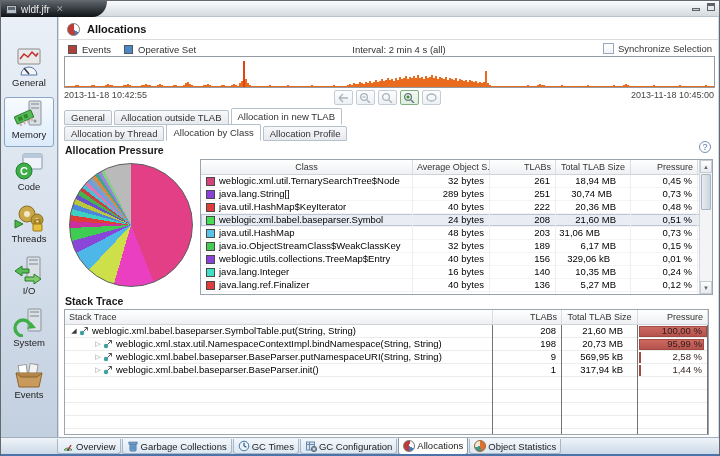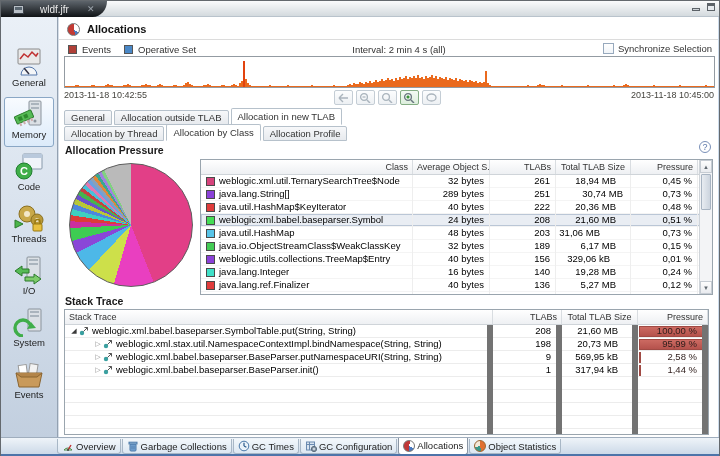--- a/index.html
+++ b/index.html
@@ -1,20 +1,20 @@
 <!DOCTYPE html>
 <html><head>
 <meta charset="utf-8">
 <style>
 *{margin:0;padding:0;box-sizing:border-box}
 html,body{width:720px;height:456px;overflow:hidden;font-family:"Liberation Sans",sans-serif;background:#fff}
 .app{position:relative;width:720px;height:456px;border:1px solid #64696e;background:#d6dee8}
 
 .tabstrip{position:absolute;left:0;top:0;right:0;height:16px;background:linear-gradient(#fafbfc,#d4dade);border-bottom:1px solid #b9c3cc}
-.etab{position:absolute;left:0;top:0;width:106px;height:16px;background:linear-gradient(#5d646b,#101316);border-bottom-right-radius:16px 18px;color:#ececec;display:flex;align-items:center;padding:0 12px;gap:16px;font-size:10px}
+.etab{position:absolute;left:0;top:0;width:106px;height:16px;background:linear-gradient(#5d646b,#101316);border-bottom-right-radius:16px 18px;color:#ececec;display:flex;align-items:center;padding:0 5px;gap:4px;font-size:10px}
 .etab-label{white-space:nowrap}
 .etab-close{color:#9aa2aa;font-size:9px;margin-left:2px}
 .winbtns{position:absolute;right:4px;top:2px;display:flex;gap:5px}
 .wbtn{width:9px;height:9px;position:relative}
 .min-glyph{position:absolute;left:0;bottom:1px;width:8px;height:3px;border:1px solid #5c6268;background:#cdd3d8}
 .res-glyph{position:absolute;left:1px;top:0;width:8px;height:8px;border:1px solid #5c6268;background:#e6eaee}
 .res-glyph:after{content:"";position:absolute;left:0;top:0;right:0;height:2px;background:#5c6268}
 
 .sidebar{position:absolute;left:0;top:16px;width:57px;height:420px;background:linear-gradient(180deg,#eaf0f7 0%,#d6e0ec 55%,#c2cfdf 100%);border-right:1px solid #93a1b1}
 .sbitem{position:absolute;left:3px;width:50px;height:50px;display:flex;flex-direction:column;align-items:center;justify-content:flex-start;border:1px solid transparent;border-radius:3px}
@@ -55,21 +55,21 @@
 .crow .cc{height:13px;line-height:12px;padding:0 5px;border-right:1px solid #eeeeee;white-space:nowrap;overflow:hidden;display:flex;align-items:center}
 .csq{width:9px;height:9px;border:1px solid #4a4a4a;margin-right:4px;flex:none}
 .num{justify-content:flex-end}
 .vscroll{position:absolute;right:0;top:0;bottom:0;width:13px;border-left:1px solid #cfd4d9;background:#f3f4f6;display:flex;flex-direction:column}
 .sbtn{height:13px;flex:none;border:1px solid #c6ccd3;background:linear-gradient(#fdfdfd,#e9ebef);font-size:6px;color:#60686f;text-align:center;line-height:12px}
 .sthumb{height:36px;margin:1px;background:linear-gradient(90deg,#e8ecf1,#ccd4de);border:1px solid #a8b4c2;border-radius:1px}
 .sfill{flex:1}
 
 .stable{position:absolute;left:5px;top:292px;width:645px;height:126px;border:1px solid #9aa5ae;font-size:9.5px;overflow:hidden;background:#fff}
 .srow{display:flex;height:13px;align-items:center;border-bottom:1px solid #ececec}
-.srow .cc{height:13px;line-height:12px;padding:0 5px;border-right:6px solid #737373;white-space:nowrap;overflow:hidden;display:flex;align-items:center}
+.srow .cc{height:13px;line-height:12px;padding:0 5px;border-right:1px solid #737373;white-space:nowrap;overflow:hidden;display:flex;align-items:center}
 .exp{width:10px;flex:none;font-size:7px;color:#8a8a8a;text-align:center}
 .exp.open{color:#3a3a3a}
 .micon{width:11px;height:10px;flex:none;margin-right:2px}
 .pcell{position:relative}
 .pbar{position:absolute;left:1px;top:1px;bottom:1px;background:linear-gradient(#cc6a62,#b5524c);border:1px solid #a04a44}
 .ptext{position:relative;margin-left:auto;color:#2e1d1b}
 
 .bottombar{position:absolute;left:0;top:436px;right:0;height:17px;background:linear-gradient(#eff4f9,#ccd9e8);border-top:1px solid #9fadbd}
 .btabs{position:absolute;left:56px;top:0;display:flex;align-items:center;height:17px}
 .btab{display:flex;align-items:center;gap:2px;height:15px;padding:0 4px;font-size:9.5px;color:#222;border:1px solid #a8b7c6;border-top:none;border-radius:0 0 3px 3px;background:linear-gradient(#f2f7fb,#dce7f2);margin-right:1px;white-space:nowrap}
@@ -444,21 +444,21 @@
         <div class="tab">Allocation Profile</div>
       </div>
 
     <div class="sect" style="left:6px;top:127px">Allocation Pressure</div>
     <div class="help">?</div>
 
     <div class="pie" id="pie" style="background: conic-gradient(rgb(226, 63, 135) 0%, rgb(226, 63, 135) 44%, rgb(233, 63, 192) 44%, rgb(233, 63, 192) 54.5%, rgb(205, 224, 74) 54.5%, rgb(205, 224, 74) 62%, rgb(77, 184, 232) 62%, rgb(77, 184, 232) 67.5%, rgb(138, 70, 216) 67.5%, rgb(138, 70, 216) 70.8%, rgb(62, 204, 82) 70.8%, rgb(62, 204, 82) 74.2%, rgb(204, 47, 159) 74.2%, rgb(204, 47, 159) 76%, rgb(221, 60, 56) 76%, rgb(221, 60, 56) 77.6%, rgb(62, 208, 192) 77.6%, rgb(62, 208, 192) 79.2%, rgb(79, 134, 221) 79.2%, rgb(79, 134, 221) 80.6%, rgb(184, 200, 56) 80.6%, rgb(184, 200, 56) 82%, rgb(106, 80, 204) 82%, rgb(106, 80, 204) 83.2%, rgb(70, 180, 78) 83.2%, rgb(70, 180, 78) 84.4%, rgb(200, 64, 64) 84.4%, rgb(200, 64, 64) 85.4%, rgb(72, 192, 216) 85.4%, rgb(72, 192, 216) 86.4%, rgb(224, 120, 176) 86.4%, rgb(224, 120, 176) 87.4%, rgb(106, 160, 224) 87.4%, rgb(106, 160, 224) 88.3%, rgb(138, 160, 184) 88.3%, rgb(138, 160, 184) 89.2%, rgb(224, 136, 56) 89.2%, rgb(224, 136, 56) 90.1%, rgb(58, 168, 144) 90.1%, rgb(58, 168, 144) 91%, rgb(160, 128, 224) 91%, rgb(160, 128, 224) 91.9%, rgb(130, 208, 130) 91.9%, rgb(130, 208, 130) 92.8%, rgb(186, 186, 186) 92.8%, rgb(186, 186, 186) 100%);"></div>
 
     <div class="ctable">
       <div class="thead" id="chead">
-          <div class="hc" style="width: 212px; text-align: right;">Class</div>
+          <div class="hc" style="width: 212px; text-align: center;">Class</div>
           <div class="hc" style="width: 77px; text-align: left;">Average Object S...</div>
           <div class="hc" style="width: 66px; text-align: right;">TLABs</div>
           <div class="hc" style="width: 75px; text-align: center;">Total TLAB Size</div>
           <div class="hc" style="width: 67px; text-align: right;">Pressure</div>
         </div>
       <div class="tbodyw">
         <div class="tbody" id="cbody">
             <div class="crow">
               <div class="cc" style="width:212px">
                 <span class="csq" style="background:#d6437c"></span>
@@ -469,21 +469,21 @@
               <div class="cc num" style="width:75px;padding-right:14px">18,94 MB</div>
               <div class="cc num" style="width:67px">0,45 %</div>
             </div>
             <div class="crow">
               <div class="cc" style="width:212px">
                 <span class="csq" style="background:#8a41d8"></span>
                 <span>java.lang.String[]</span>
               </div>
               <div class="cc num" style="width:77px">289 bytes</div>
               <div class="cc num" style="width:66px">251</div>
-              <div class="cc num" style="width:75px;padding-right:7px">30,74 MB</div>
+              <div class="cc num" style="width:75px;padding-right:18px">30,74 MB</div>
               <div class="cc num" style="width:67px">0,73 %</div>
             </div>
             <div class="crow">
               <div class="cc" style="width:212px">
                 <span class="csq" style="background:#e03c3c"></span>
                 <span>java.util.HashMap$KeyIterator</span>
               </div>
               <div class="cc num" style="width:77px">40 bytes</div>
               <div class="cc num" style="width:66px">222</div>
               <div class="cc num" style="width:75px;padding-right:14px">20,36 MB</div>
@@ -529,21 +529,21 @@
               <div class="cc num" style="width:75px;padding-right:20px">329,06 kB</div>
               <div class="cc num" style="width:67px">0,01 %</div>
             </div>
             <div class="crow">
               <div class="cc" style="width:212px">
                 <span class="csq" style="background:#40e0c8"></span>
                 <span>java.lang.Integer</span>
               </div>
               <div class="cc num" style="width:77px">16 bytes</div>
               <div class="cc num" style="width:66px">140</div>
-              <div class="cc num" style="width:75px;padding-right:14px">19,28 MB</div>
+              <div class="cc num" style="width:75px;padding-right:14px">10,35 MB</div>
               <div class="cc num" style="width:67px">0,24 %</div>
             </div>
             <div class="crow">
               <div class="cc" style="width:212px">
                 <span class="csq" style="background:#e03c3c"></span>
                 <span>java.lang.ref.Finalizer</span>
               </div>
               <div class="cc num" style="width:77px">40 bytes</div>
               <div class="cc num" style="width:66px">136</div>
               <div class="cc num" style="width:75px;padding-right:14px">5,27 MB</div>

